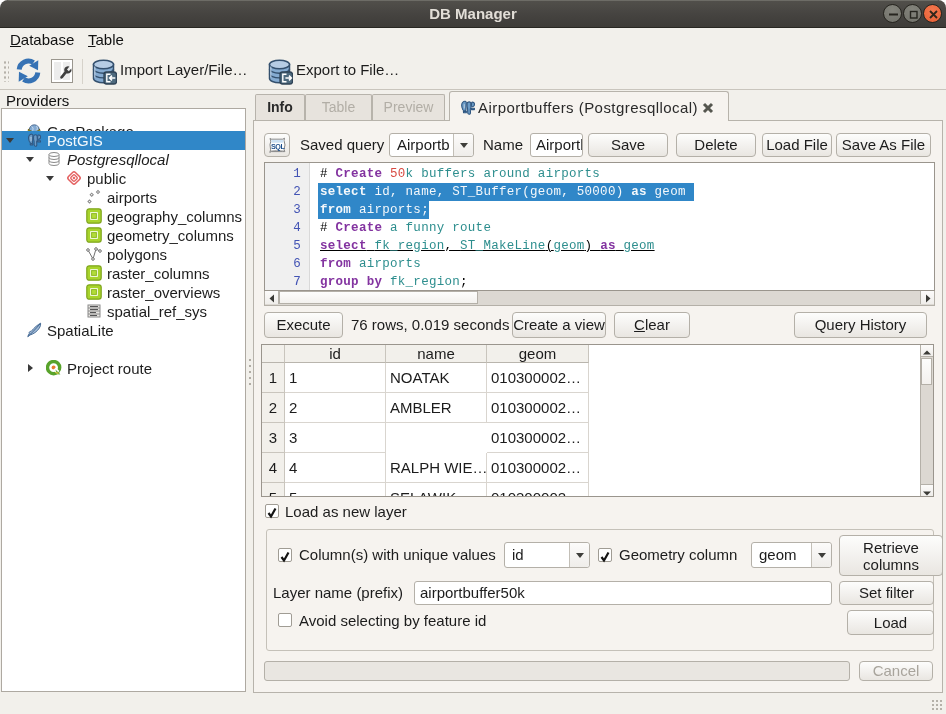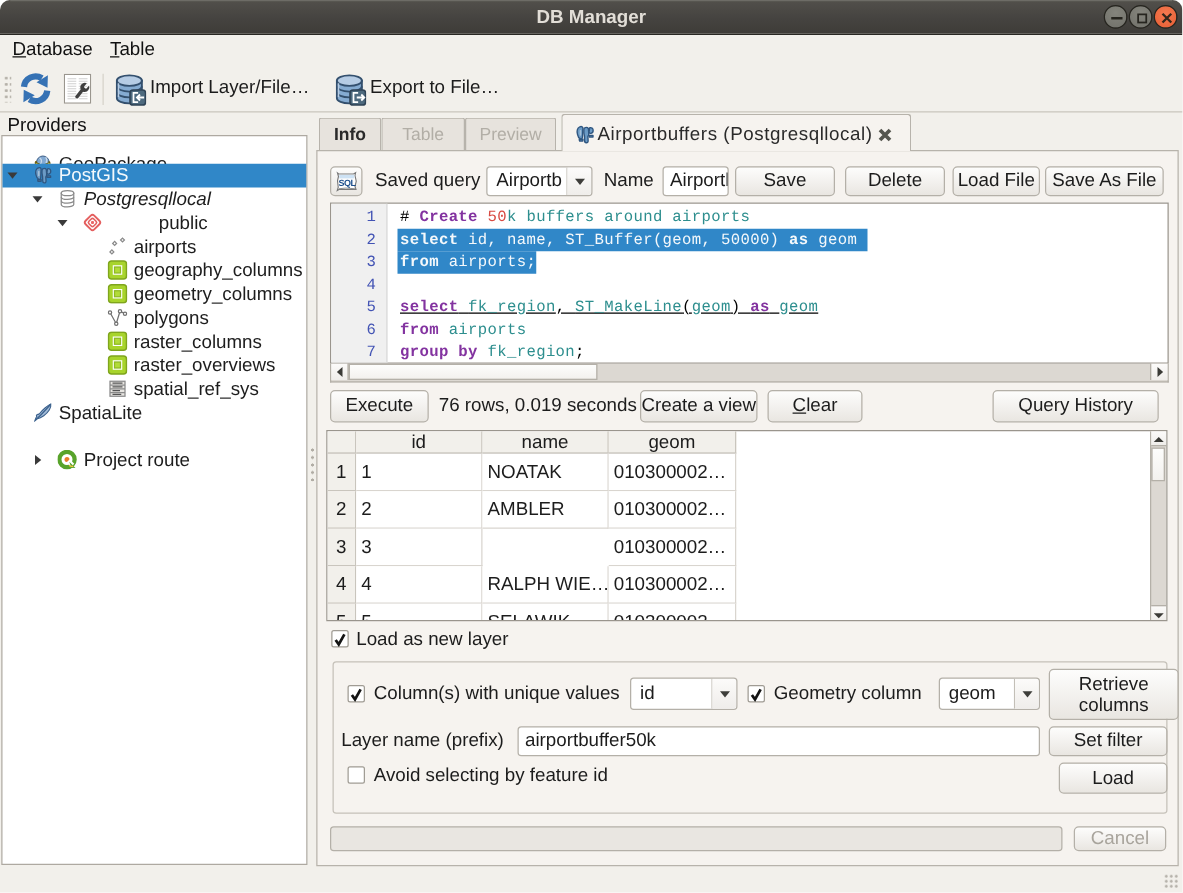--- a/index.html
+++ b/index.html
@@ -198,21 +198,21 @@
         </svg></span>
       <span class="tlabel" style="left:65px;font-style:italic;">Postgresqllocal</span>
     </div>
     <div class="trow" style="top:60px;">
       <span class="tarrow" style="left:44px;"></span>
       <span class="ticon" style="left:64px;"><svg width="16" height="16" viewBox="0 0 16 16">
           <rect x="3.1" y="3.1" width="9.8" height="9.8" rx="2" transform="rotate(45 8 8)" fill="#fff" stroke="#e45f5f" stroke-width="1.5"></rect>
           <rect x="5.3" y="5.3" width="5.4" height="5.4" rx="1.4" transform="rotate(45 8 8)" fill="#fff" stroke="#e45f5f" stroke-width="1.3"></rect>
           <rect x="6.8" y="6.8" width="2.4" height="2.4" rx="0.8" fill="#ea6868"></rect>
         </svg></span>
-      <span class="tlabel" style="left:85px;margin-left:40px;">public</span>
+      <span class="tlabel" style="left:85px;">public</span>
     </div>
     <div class="trow" style="top:79px;">
       <span class="ticon" style="left:84px;"><svg width="16" height="16" viewBox="0 0 16 16">
           <g fill="none" stroke="#8a8a8a" stroke-width="1">
             <rect x="4.6" y="4.6" width="2.2" height="2.2" transform="rotate(45 5.7 5.7)"></rect>
             <rect x="10.9" y="1.9" width="2.2" height="2.2" transform="rotate(45 12 3)"></rect>
             <rect x="2.4" y="11.4" width="2.2" height="2.2" transform="rotate(45 3.5 12.5)"></rect>
           </g>
         </svg></span>
       <span class="tlabel" style="left:105px;">airports</span>
@@ -345,20 +345,21 @@
     <div class="lnmargin"></div>
     <div class="selline" style="left:53px; top:19.5px; height:18px; width:376px;"></div>
     <div class="selline" style="left:53px; top:37.5px; height:18px; width:111px;"></div>
     <div class="ln" style="top:1.5px;">1</div>
     <div class="codeline" style="top:1.5px;"><span># </span><span class="kw">Create</span> <span class="num">50</span><span class="idf">k buffers around airports</span></div>
     <div class="ln" style="top:19.5px;">2</div>
     <div class="codeline insel" style="top:19.5px;"><span class="kw">select</span> <span class="idf">id</span>, <span class="idf">name</span>, <span class="idf">ST_Buffer</span>(<span class="idf">geom</span>, <span class="num">50000</span>) <span class="kw">as</span> <span class="idf">geom</span></div>
     <div class="ln" style="top:37.5px;">3</div>
     <div class="codeline insel" style="top:37.5px;"><span class="kw">from</span> <span class="idf">airports</span>;</div>
     <div class="ln" style="top:55.5px;">4</div>
+    <div class="codeline" style="top:55.5px;"><span># </span><span class="kw">Create</span> <span class="idf">a funny route</span></div>
     <div class="ln" style="top:73.5px;">5</div>
     <div class="codeline" style="top:73.5px;text-decoration:underline;"><span class="kw">select</span> <span class="idf">fk_region</span>, <span class="idf">ST_MakeLine</span>(<span class="idf">geom</span>) <span class="kw">as</span> <span class="idf">geom</span></div>
     <div class="ln" style="top:91.5px;">6</div>
     <div class="codeline" style="top:91.5px;"><span class="kw">from</span> <span class="idf">airports</span></div>
     <div class="ln" style="top:109.5px;">7</div>
     <div class="codeline" style="top:109.5px;"><span class="kw">group by</span> <span class="idf">fk_region</span>;</div>
   </div>
 
 <div class="hscroll">
   <div class="sbtn" style="left:0; top:0; width:14px; height:13px; border-right:1px solid #b4b0a8;"><svg width="14" height="13">

